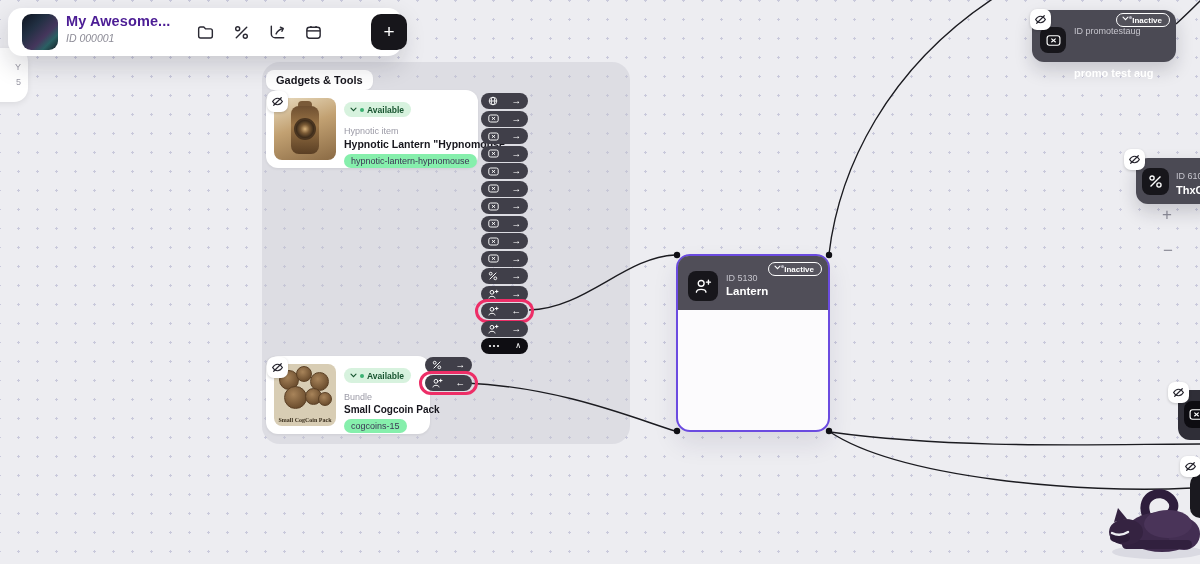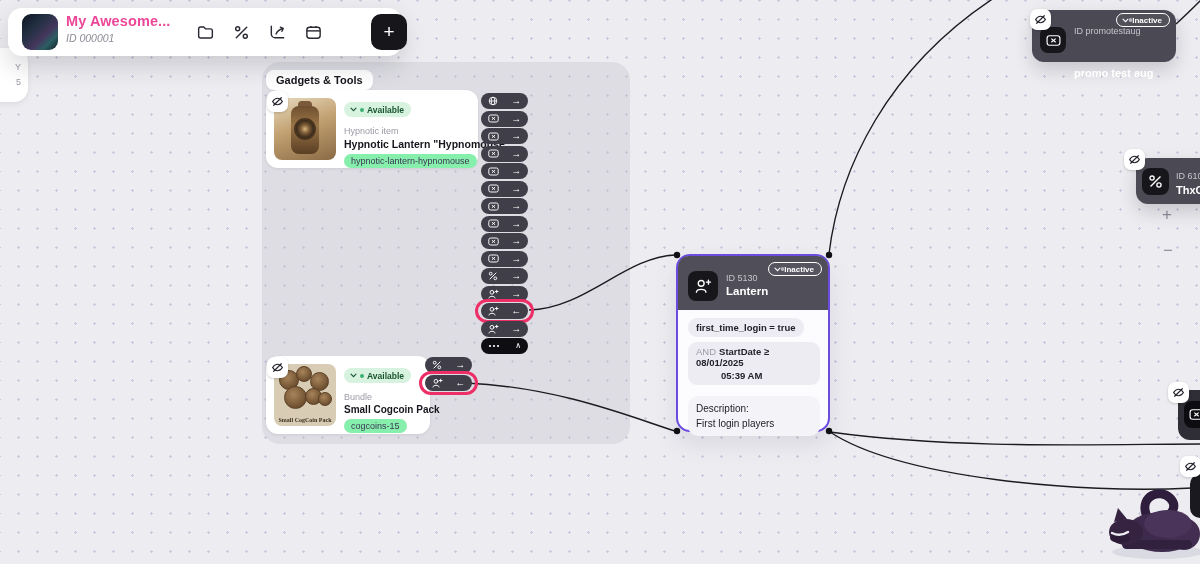--- a/index.html
+++ b/index.html
@@ -17,21 +17,21 @@
   
   .edges{position:absolute;inset:0;z-index:2;pointer-events:none;}
   .handles{position:absolute;inset:0;z-index:6;pointer-events:none;}
 
   
   .hdr{left:8px;top:8px;width:394px;height:48px;background:#fff;border-radius:14px;
        box-shadow:0 10px 24px rgba(20,20,40,.16);z-index:5;display:flex;align-items:center;}
   .hdr-thumb{position:absolute;left:14px;top:6px;width:36px;height:36px;border-radius:9px;
        background:linear-gradient(135deg,#0e1420 0%,#223043 35%,#45365c 62%,#2a6063 78%,#151b24 100%);}
   .hdr-texts{position:absolute;left:58px;top:5px;}
-  .hdr-title{font-size:14.5px;font-weight:700;color:#ec4899;letter-spacing:.1px;}
+  .hdr-title{font-size:14.5px;font-weight:700;color:#4c1d95;letter-spacing:.1px;}
   .hdr-id{font-size:10.5px;color:#8C8B96;margin-top:3px;font-style:italic;}
   .hdr-icons{position:absolute;left:188px;top:0;height:48px;display:flex;align-items:center;gap:17px;}
   .hdr-icons .tb{width:19px;height:19px;display:flex;align-items:center;justify-content:center;cursor:pointer;}
   .hdr-add{position:absolute;left:363px;top:6px;width:36px;height:36px;border-radius:10px;background:#17161B;
        color:#fff;font-size:19px;display:flex;align-items:center;justify-content:center;cursor:pointer;}
   .hdr{height:48px;} .hdr-thumb{top:6px;} 
 
   
   .frag{left:-16px;top:48px;width:44px;height:54px;background:#fff;border-radius:14px;
         box-shadow:0 2px 6px rgba(0,0,0,.08);z-index:1;
@@ -84,21 +84,21 @@
   
   .node-beg{left:676px;top:254px;width:154px;height:178px;background:#FCFBFD;border:2px solid #6B4BE0;
       border-radius:14px;box-sizing:border-box;z-index:3;box-shadow:0 12px 24px rgba(40,30,80,.10);}
   .nb-head{position:relative;height:54px;background:#504E58;border-radius:11px 11px 0 0;}
   .icon-sq{position:absolute;background:#17161B;border-radius:8px;display:flex;align-items:center;justify-content:center;}
   .nb-head .icon-sq{left:10px;top:15px;width:30px;height:30px;}
   .nid{position:absolute;font-size:9px;color:#C6C5CD;}
   .nname{position:absolute;font-weight:700;color:#fff;}
   .nb-head .nid{left:48px;top:17px;}
   .nb-head .nname{left:48px;top:29px;font-size:11.5px;}
-  .badge-inactive{display:inline-flex;align-items:center;gap:0;border:1px solid #fff;border-radius:999px;
+  .badge-inactive{display:inline-flex;gap:0;border:1px solid #fff;border-radius:999px;
       padding:1.5px 7px 1.5px 5px;color:#fff;font-size:8px;font-weight:600;background:rgba(255,255,255,.04);}
   .nb-head .badge-inactive{position:absolute;top:6px;right:6px;}
   .nb-body{padding:8px 8px 0 10px;}
   .chip{background:#EDECF2;border-radius:9px;padding:4px 8px;font-size:9.5px;color:#23222B;
       width:fit-content;margin-bottom:5px;}
   .chip .and{color:#9B9AA6;margin-right:3px;font-weight:400;}
   .chip .val{font-weight:600;}
   .chip .l2{margin-left:25px;font-weight:600;margin-top:2px;}
   .desc{margin-top:11px;background:#F4F3F7;border-radius:10px;padding:7px 8px;font-size:10px;color:#23222B;width:116px;}
   .desc .dv{margin-top:4px;}
@@ -469,33 +469,20 @@
       <span class="badge-inactive">
         <span>
             <svg width="7" height="5" viewBox="0 0 7 5" fill="none" stroke="currentColor" stroke-width="1.1" stroke-linecap="round">
               <path d="M1 1.2l2.5 2.5L6 1.2"></path>
             </svg>
           </span>
         <span class="dot" style="background:#B9B8C2;width:3.5px;height:3.5px;"></span>
         <span>Inactive</span>
       </span>
     </div>
-    <div class="nb-body">
-      <div class="chip">
-        <span class="val">first_time_login = true</span>
-      </div>
-      <div class="chip">
-        <div><span class="and">AND</span><span class="val">StartDate ≥ 08/01/2025</span></div>
-        <div class="l2">05:39 AM</div>
-      </div>
-      <div class="desc">
-        <div>Description:</div>
-        <div class="dv">First login players</div>
-      </div>
-    </div>
   </div>
 
   <div class="abs node-sm node-promo">
     <div class="badge-eyeoff" style="left:-2px;top:-1px;">
       <span>
           <svg width="13" height="13" viewBox="0 0 12 12" fill="none" stroke="#26252E" stroke-width="1.1" stroke-linecap="round">
             <path d="M1.5 6c1.2-2 2.7-3 4.5-3s3.3 1 4.5 3c-1.2 2-2.7 3-4.5 3S2.7 8 1.5 6z"></path>
             <path d="M2.5 9.5l7-7"></path>
           </svg>
         </span>

